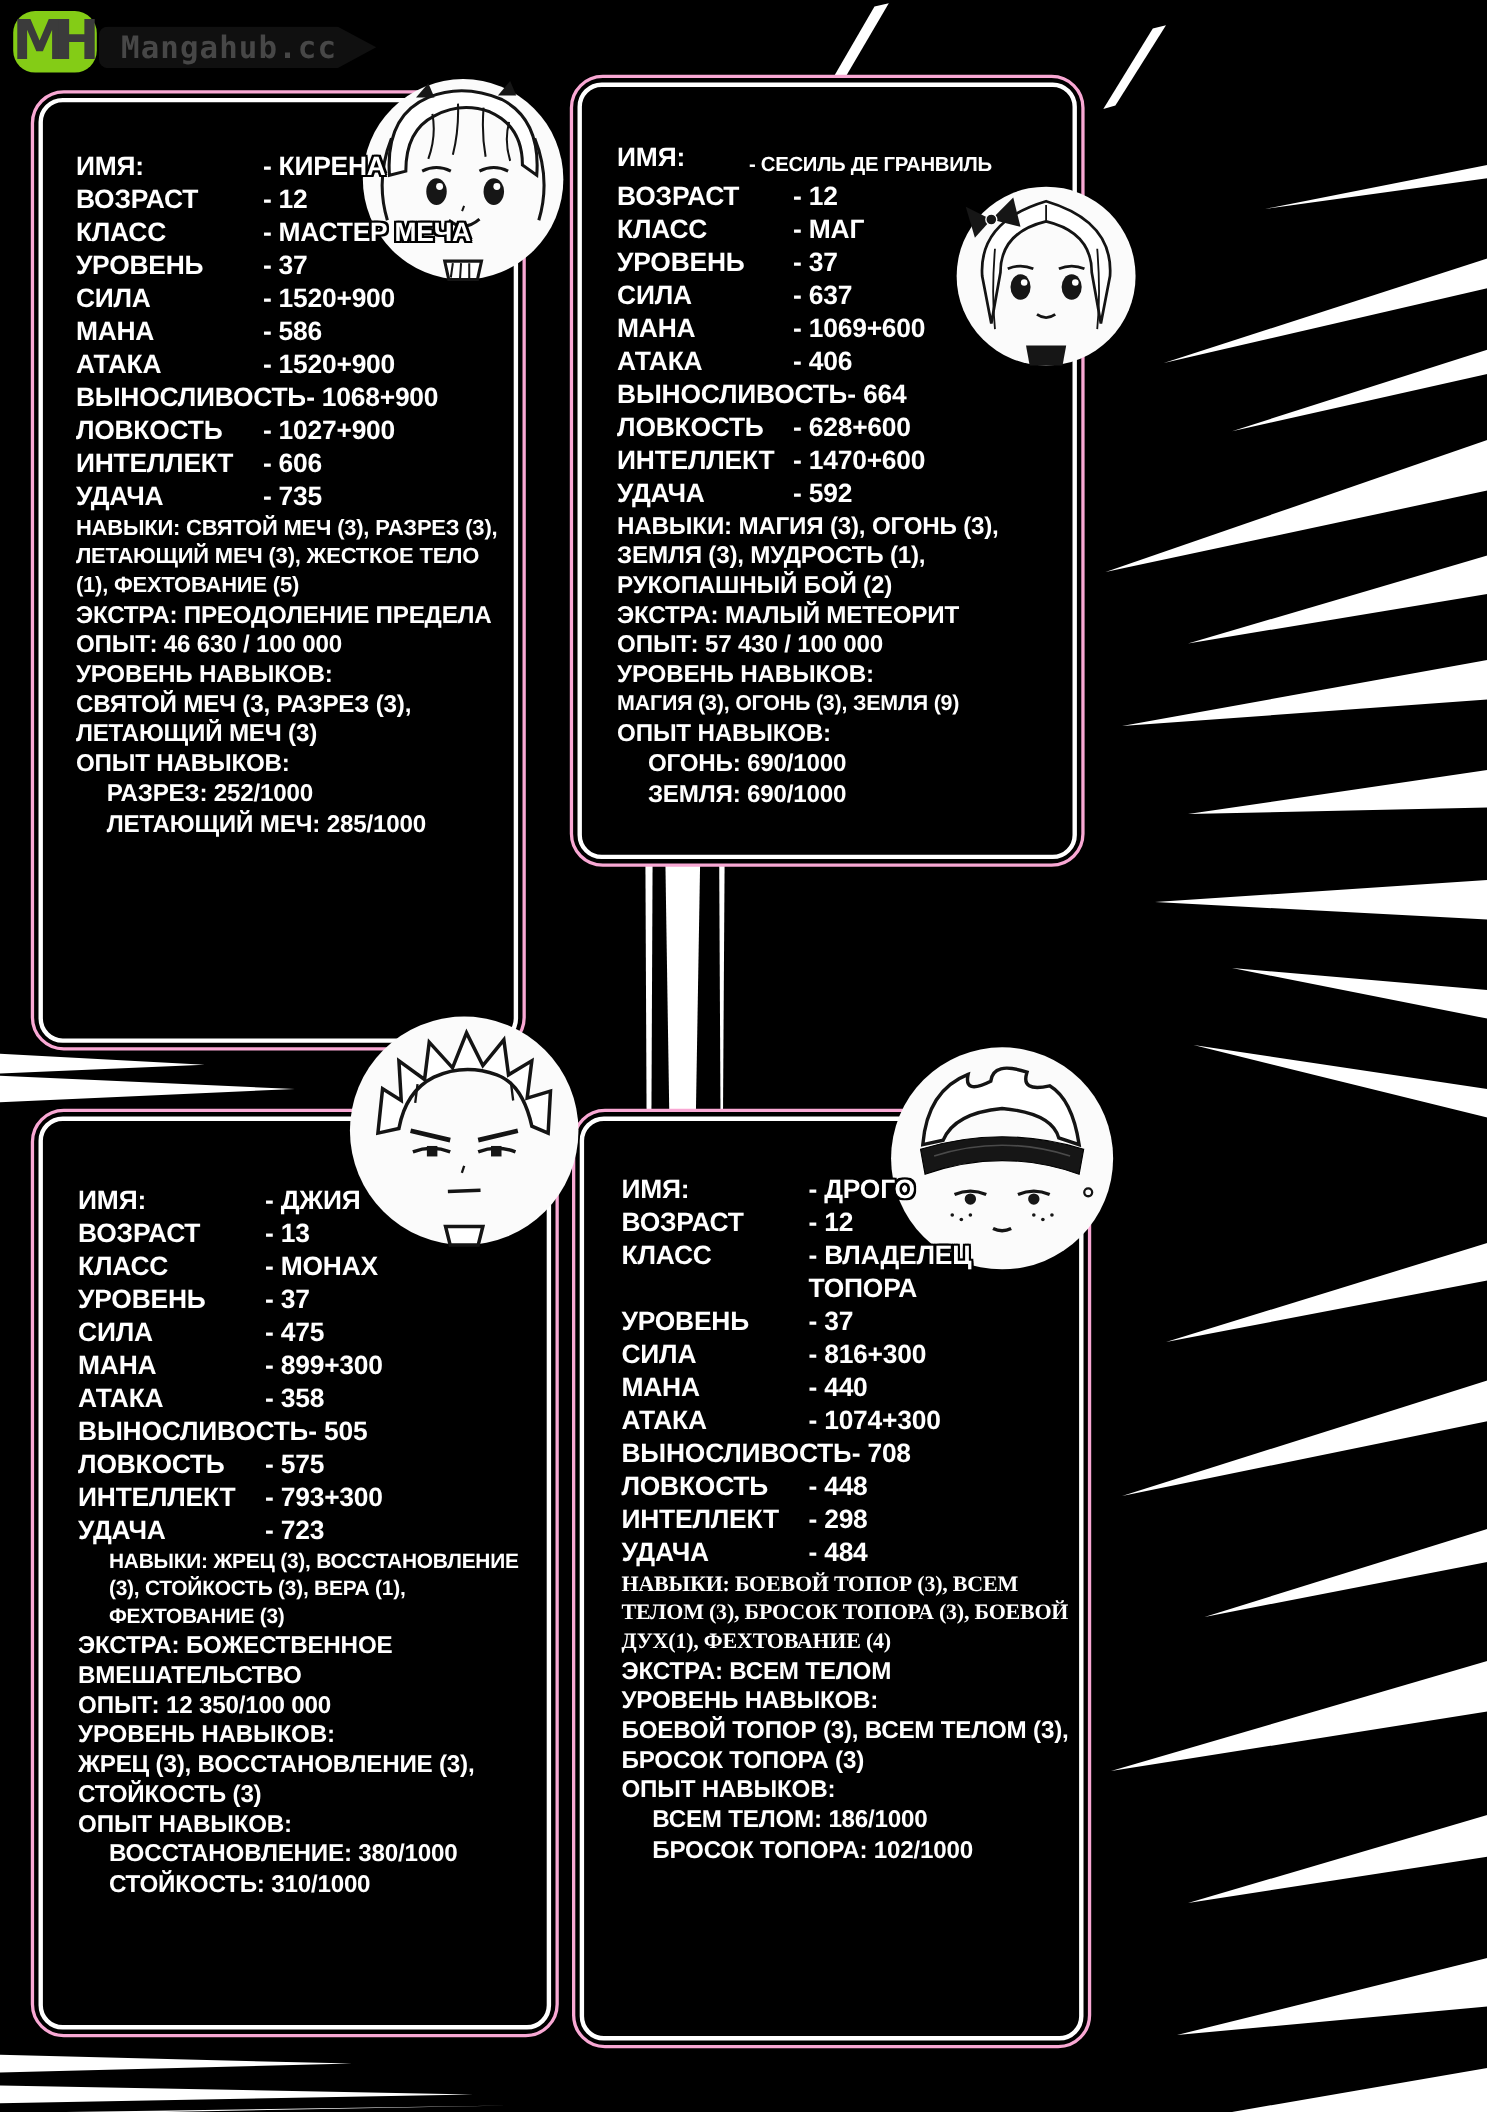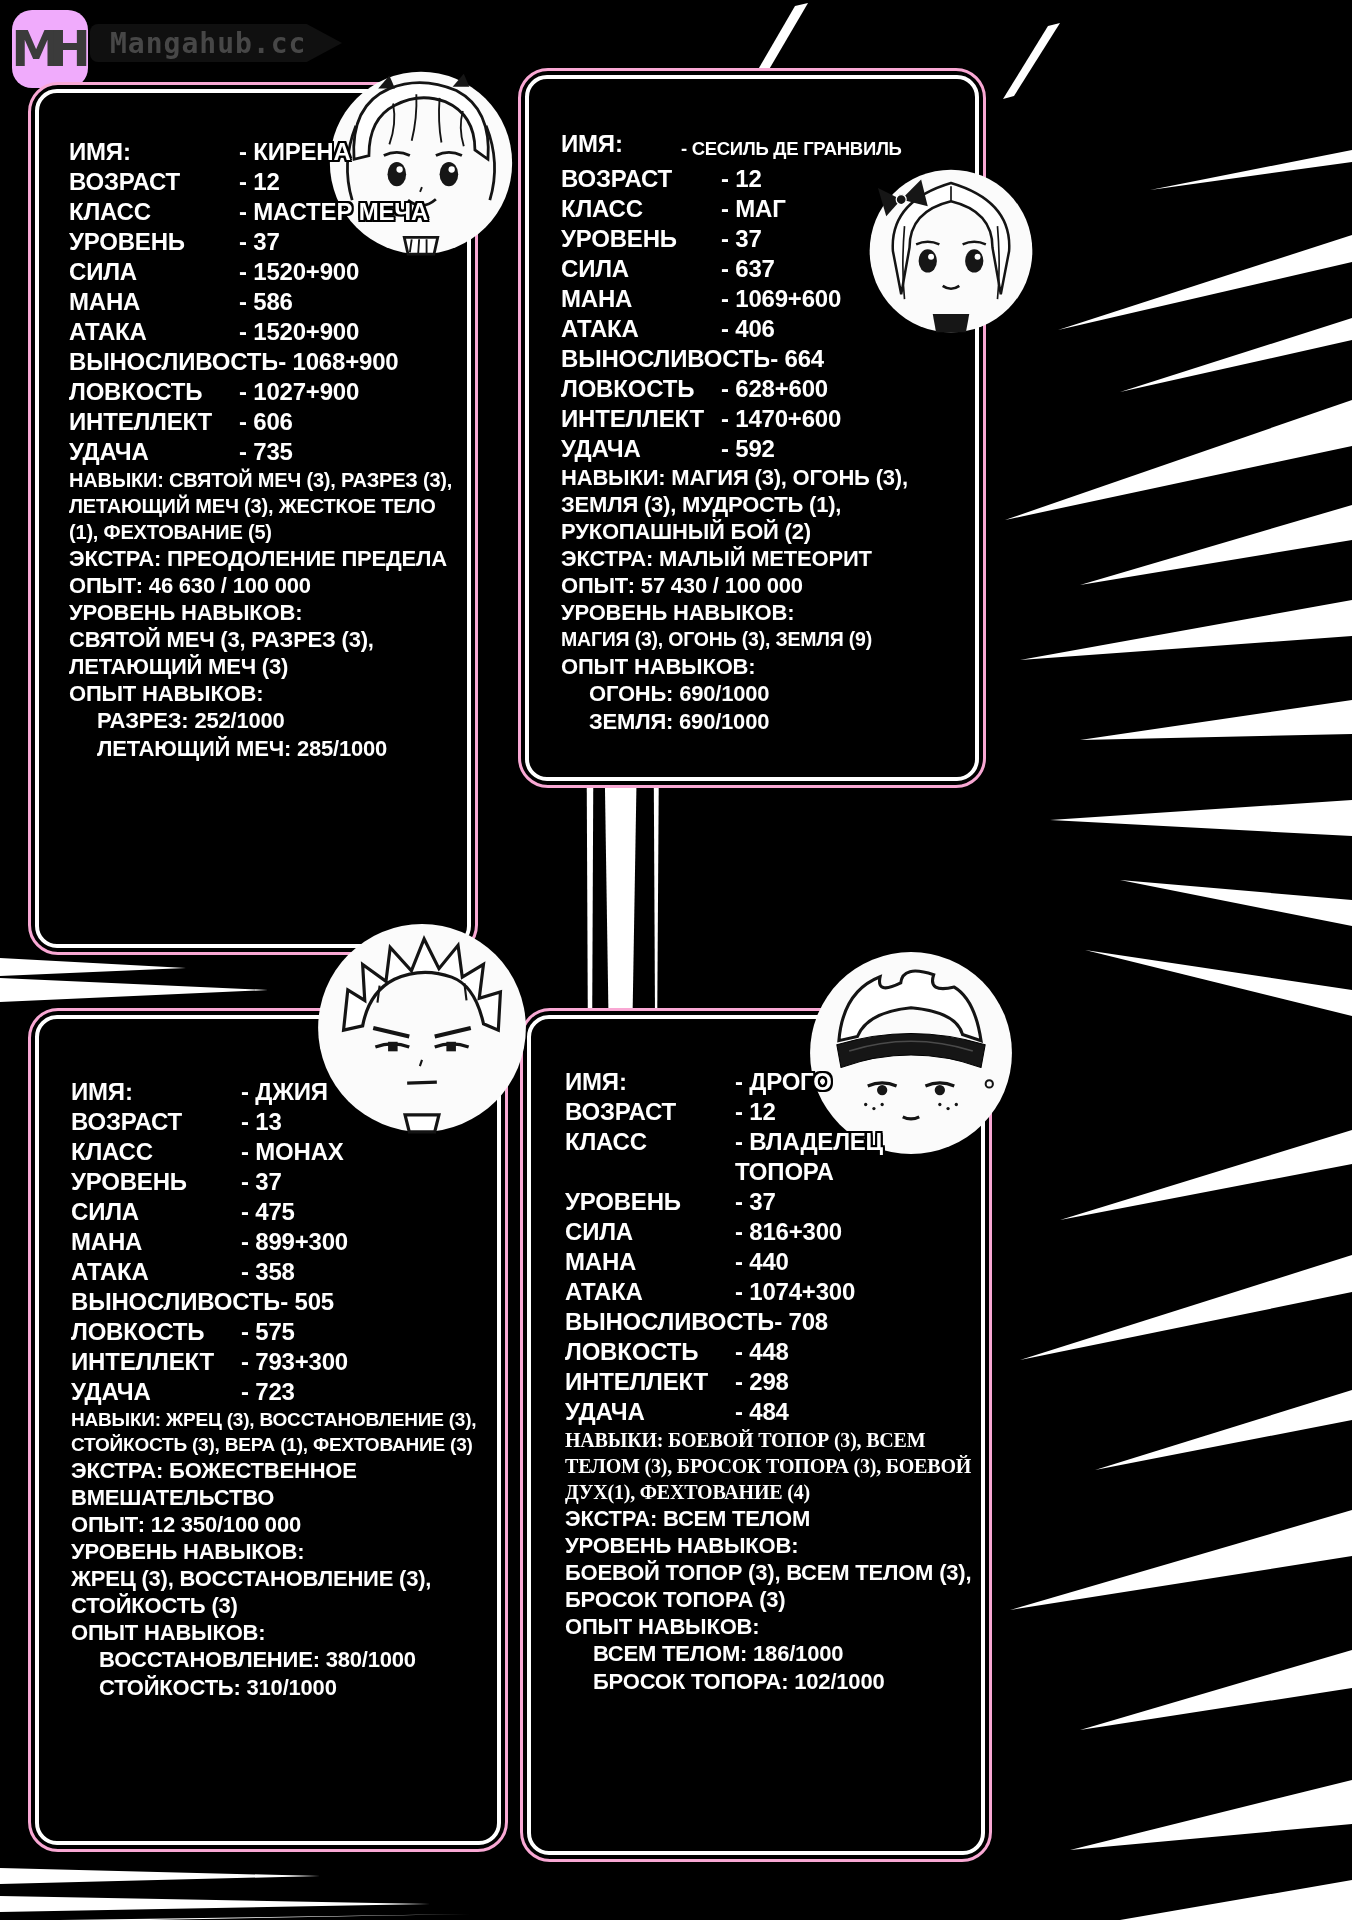--- a/index.html
+++ b/index.html
@@ -3,22 +3,22 @@
 <meta charset="utf-8">
 <style>
   html,body{margin:0;padding:0;background:#000;}
   body{width:1352px;height:1920px;position:relative;overflow:hidden;
        font-family:"Liberation Sans","DejaVu Sans",sans-serif;color:#fff;}
 
   
   .bg-lines{position:absolute;left:0;top:0;width:1352px;height:1920px;}
 
   
-  .logo-box{position:absolute;left:12px;top:10px;width:76px;height:78px;background:#f0abfc;
-            border-radius:20px;display:flex;align-items:center;justify-content:center;}
+  .logo-box{position:absolute;left:12px;top:10px;width:76px;height:56px;background:#84cc16;
+            border-radius:20px;display:flex;align-items:flex-end;justify-content:center;}
   .logo-mark{font-size:50px;font-weight:700;color:#3b3b3b;letter-spacing:-12px;
              padding-right:10px;font-family:"DejaVu Sans",sans-serif;}
   .logo-banner{position:absolute;left:90px;top:24px;width:252px;height:38px;background:#101010;
                clip-path:polygon(0 0,86% 0,100% 50%,86% 100%,0 100%);
                display:flex;align-items:center;padding-left:20px;box-sizing:border-box;
                border-radius:8px;}
   .logo-title{font-family:"DejaVu Sans Mono","Liberation Mono",monospace;
               font-size:28px;font-weight:700;color:#474747;letter-spacing:1px;}
 
   
@@ -40,21 +40,21 @@
   .stat-row{display:flex;font-size:24px;line-height:30px;font-weight:700;letter-spacing:-0.2px;}
   .stat-label{flex:0 0 170px;}
   .stat-value{flex:1;white-space:pre-wrap;}
   .p2 .stat-label{flex-basis:160px;}
   .p2 .stat-row:first-child .stat-label{flex-basis:120px;}
   .p2 .stat-row:first-child .stat-value{font-size:18.5px;padding-top:5px;letter-spacing:-0.3px;}
 
   .par{font-size:22px;line-height:27px;margin:0;font-weight:700;white-space:pre-wrap;
        letter-spacing:-0.2px;}
   .p1 .skills{font-size:20px;line-height:26px;}
-  .p3 .skills{font-size:19px;line-height:25px;}
+  .p3 .skills{font-size:19px;line-height:25px;margin-left:28px;}
   .p4 .skills{font-size:20px;line-height:26px;font-family:Liberation Serif, serif;}
   .p2 .levels{font-size:19.5px;}
 
   .skill-exp-line{font-size:22px;line-height:28px;font-weight:700;padding-left:28px;
                   letter-spacing:-0.2px;}
 
   
   .portrait{position:absolute;}
   .portrait svg{display:block;width:100%;height:100%;}
   .pt1{left:328px;top:70px;  width:186px;height:186px;}

